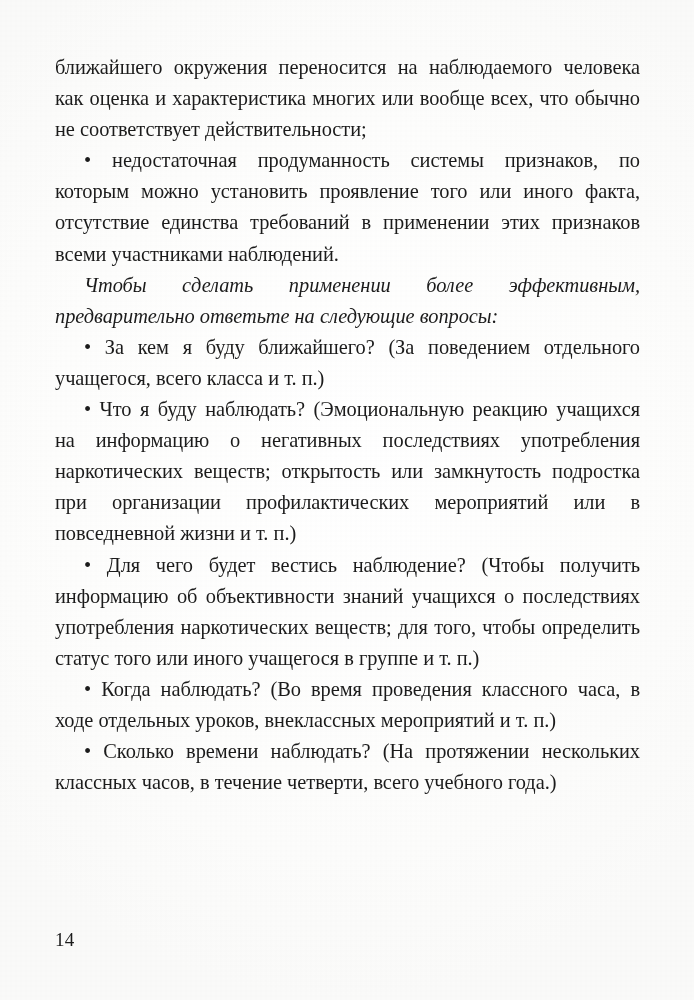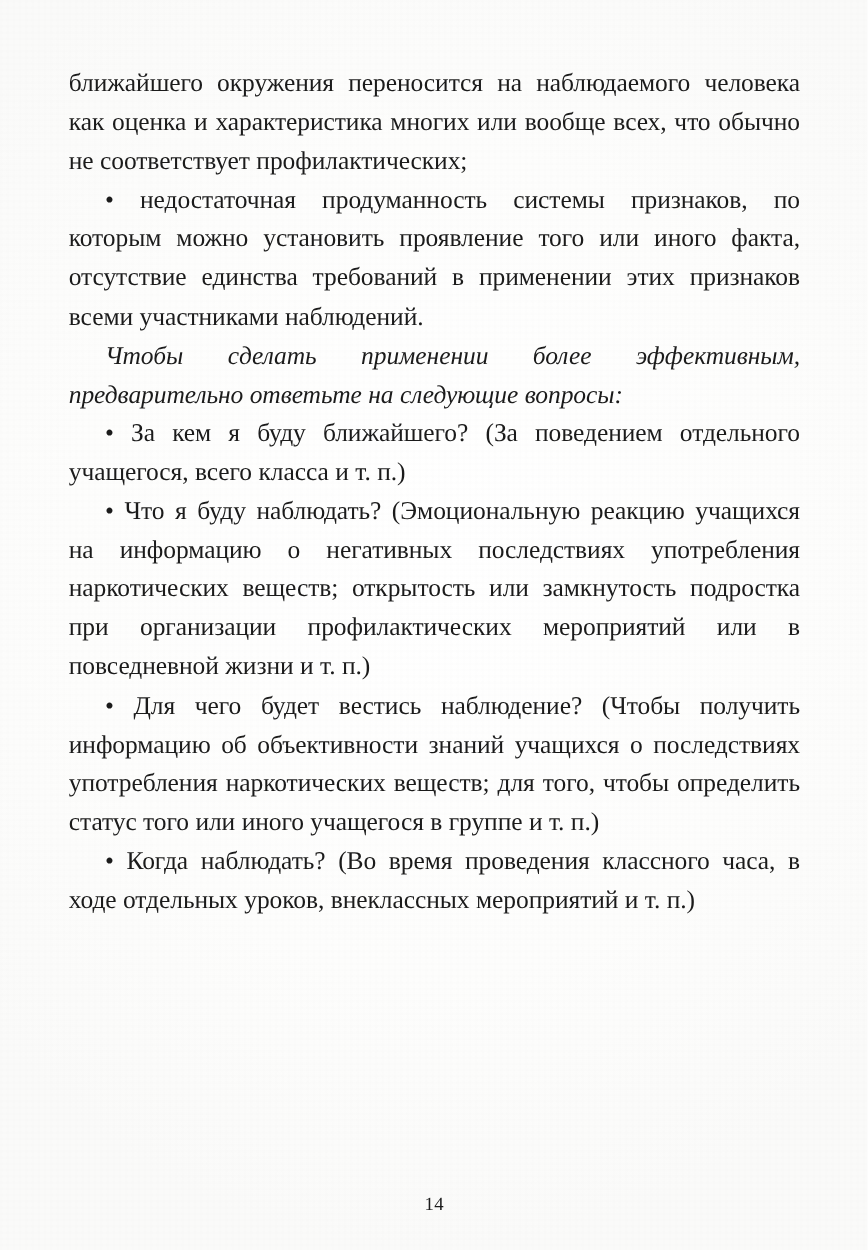--- a/index.html
+++ b/index.html
@@ -74,52 +74,52 @@
   }
 
   .gap-before { margin-top: 13px; }
 
   .bullet-mark {
     font-style: normal;
   }
 
   .pagenum {
     position: absolute;
-    top: 952px;
+    top: 928px;
     left: 0;
     width: 585px;
-    text-align: center;
-    font-size: 15px;
+    font-size: 19px;
     line-height: 24px;
     letter-spacing: 0.3px;
   }
 </style>
 </head>
 <body>
 
 <div class="paper"></div>
 
 <div class="page">
 
   <div class="textblock">
 
-    <p class="para cont">ближайшего окружения переносится на наблюдаемого человека как оценка и характеристика многих или вообще всех, что обычно не соответствует профилактических;</p>
+    <p class="para cont">ближайшего окружения переносится на наблюдаемого человека как оценка и характеристика многих или вообще всех, что обычно не соответствует действительности;</p>
 
 
 
     <p class="para bullet"><span class="bullet-mark">•</span>&nbsp;<span>недостаточная продуманность системы признаков, по которым можно установить проявление того или иного факта, отсутствие единства требований в применении этих признаков всеми участниками наблюдений.</span></p>
 
     <p class="para italic gap-before">Чтобы сделать применении более эффективным, предварительно ответьте на следующие вопросы:</p>
 
     <p class="para bullet"><span class="bullet-mark">•</span>&nbsp;<span>За кем я буду ближайшего? (За поведением отдельного учащегося, всего класса и т. п.)</span></p>
 
     <p class="para bullet"><span class="bullet-mark">•</span>&nbsp;<span>Что я буду наблюдать? (Эмоциональную реакцию учащихся на информацию о негативных последствиях употребления наркотических веществ; открытость или замкнутость подростка при организации профилактических мероприятий или в повседневной жизни и т. п.)</span></p>
 
     <p class="para bullet"><span class="bullet-mark">•</span>&nbsp;<span>Для чего будет вестись наблюдение? (Чтобы получить информацию об объективности знаний учащихся о последствиях употребления наркотических веществ; для того, чтобы определить статус того или иного учащегося в группе и т. п.)</span></p>
 
     <p class="para bullet"><span class="bullet-mark">•</span>&nbsp;<span>Когда наблюдать? (Во время проведения классного часа, в ходе отдельных уроков, внеклассных мероприятий и т. п.)</span></p>
 
+    <p class="para bullet"><span class="bullet-mark">•</span>&nbsp;<span>Сколько времени наблюдать? (На протяжении нескольких классных часов, в течение четверти, всего учебного года.)</span></p>
 
   </div>
 
   <div class="pagenum">14</div>
 
 </div>
 
 </body></html>

